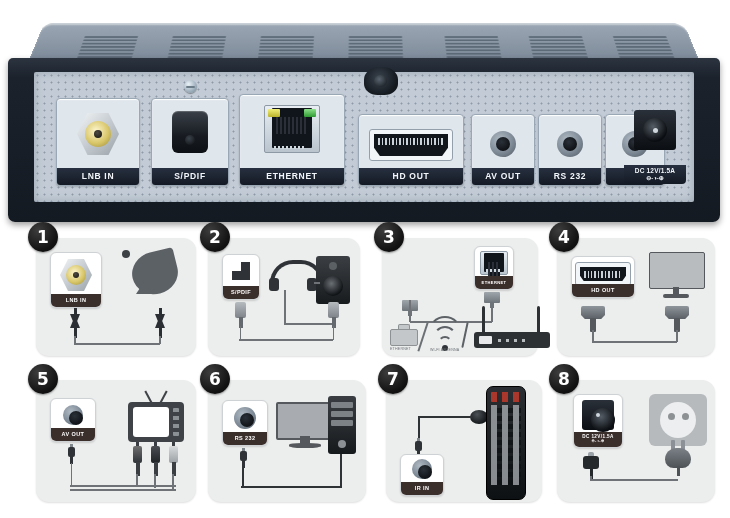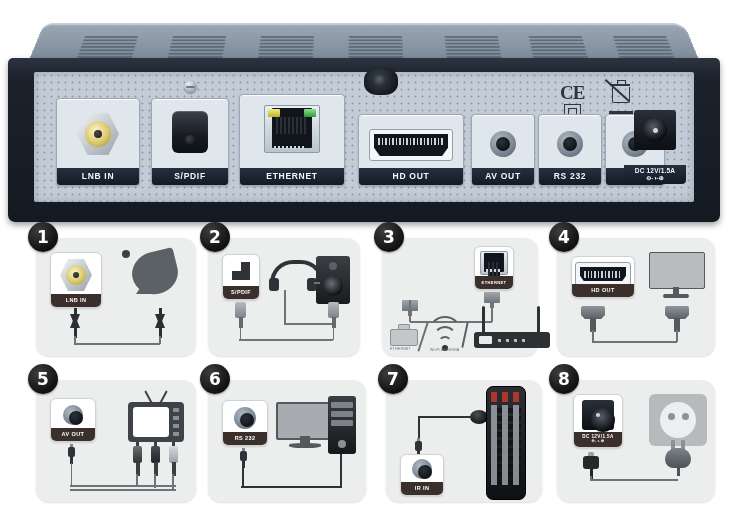--- a/index.html
+++ b/index.html
@@ -353,31 +353,20 @@
           <i></i>
       </div>
     </div>
 
     <div class="dev-shell">
       <div class="dev-face">
 
         <div class="screw" style="left:150px;top:8px;"></div>
         <div class="grounding"></div>
 
-        <div class="marks">
-          <div class="ce">CE</div>
-          <div class="sq2"></div>
-          <div class="weee">
-            <div class="hdl"></div>
-              <div class="lid"></div>
-              <div class="bin"></div>
-            <div class="slash"></div>
-              <div class="bar"></div>
-          </div>
-        </div>
 
         <div class="port" style="left:22px;top:26px;width:82px;height:86px;">
           <div class="f-conn">
             <div class="f-hex"></div>
               <div class="f-ring"></div>
               <div class="f-pin"></div>
           </div>
           <div class="plabel">LNB IN</div>
         </div>
 

